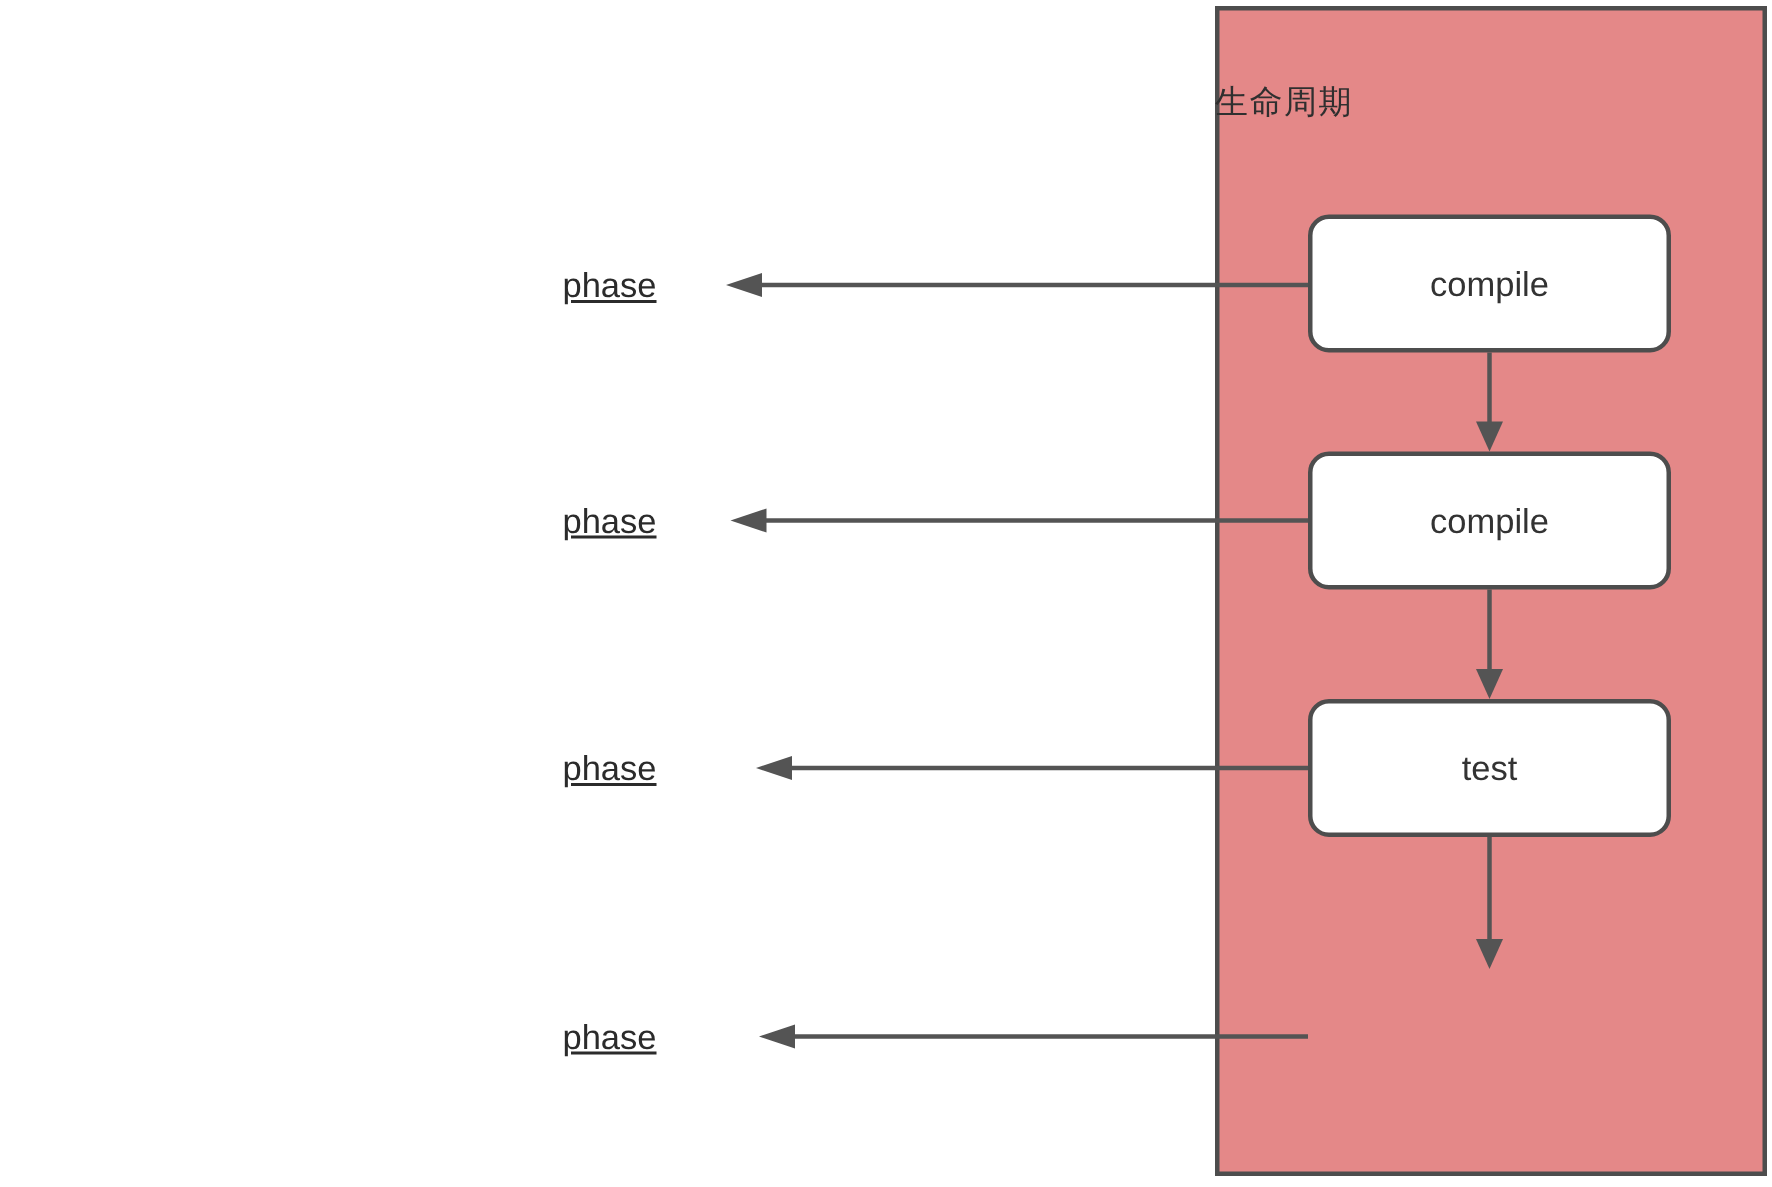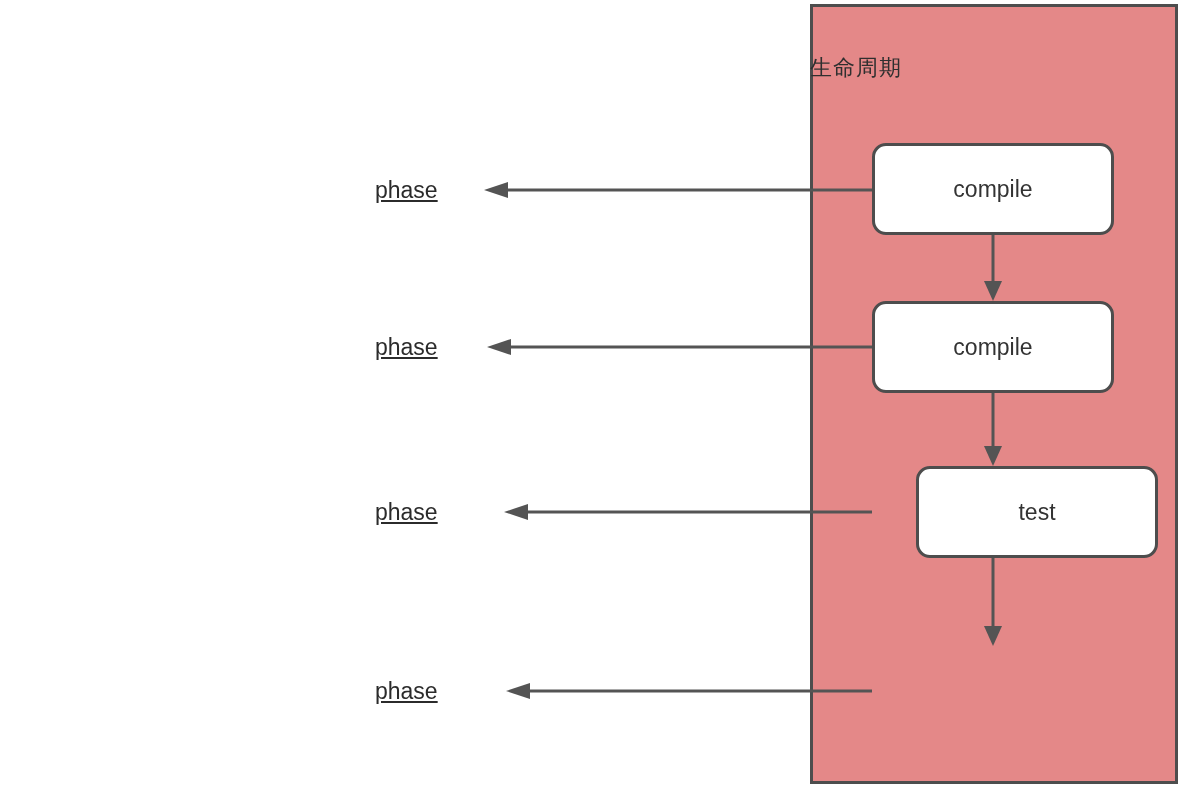--- a/index.html
+++ b/index.html
@@ -31,21 +31,21 @@
     position: absolute; left: 872px; width: 242px; height: 92px;
     background: #ffffff;
     border: 3px solid #4d4d4d;
     border-radius: 14px;
     display: flex; align-items: center; justify-content: center;
     font-size: 23px; color: #333333;
     z-index: 2;
   }
   .node-0 { top: 143px; }
   .node-1 { top: 301px; text-align: right; }
-  .node-2 { top: 466px; margin-left: 44px; }
+  .node-2 { top: 466px; }
   .node-3 { top: 646px; }
 
   .phase-label {
     position: absolute; left: 375px; width: 90px; height: 30px;
     font-size: 23px; color: #2b2b2b; text-align: left;
     z-index: 2; line-height: 30px; text-decoration: underline;
   }
   .phase-0 { top: 175px; }
   .phase-1 { top: 332px; }
   .phase-2 { top: 497px; }

